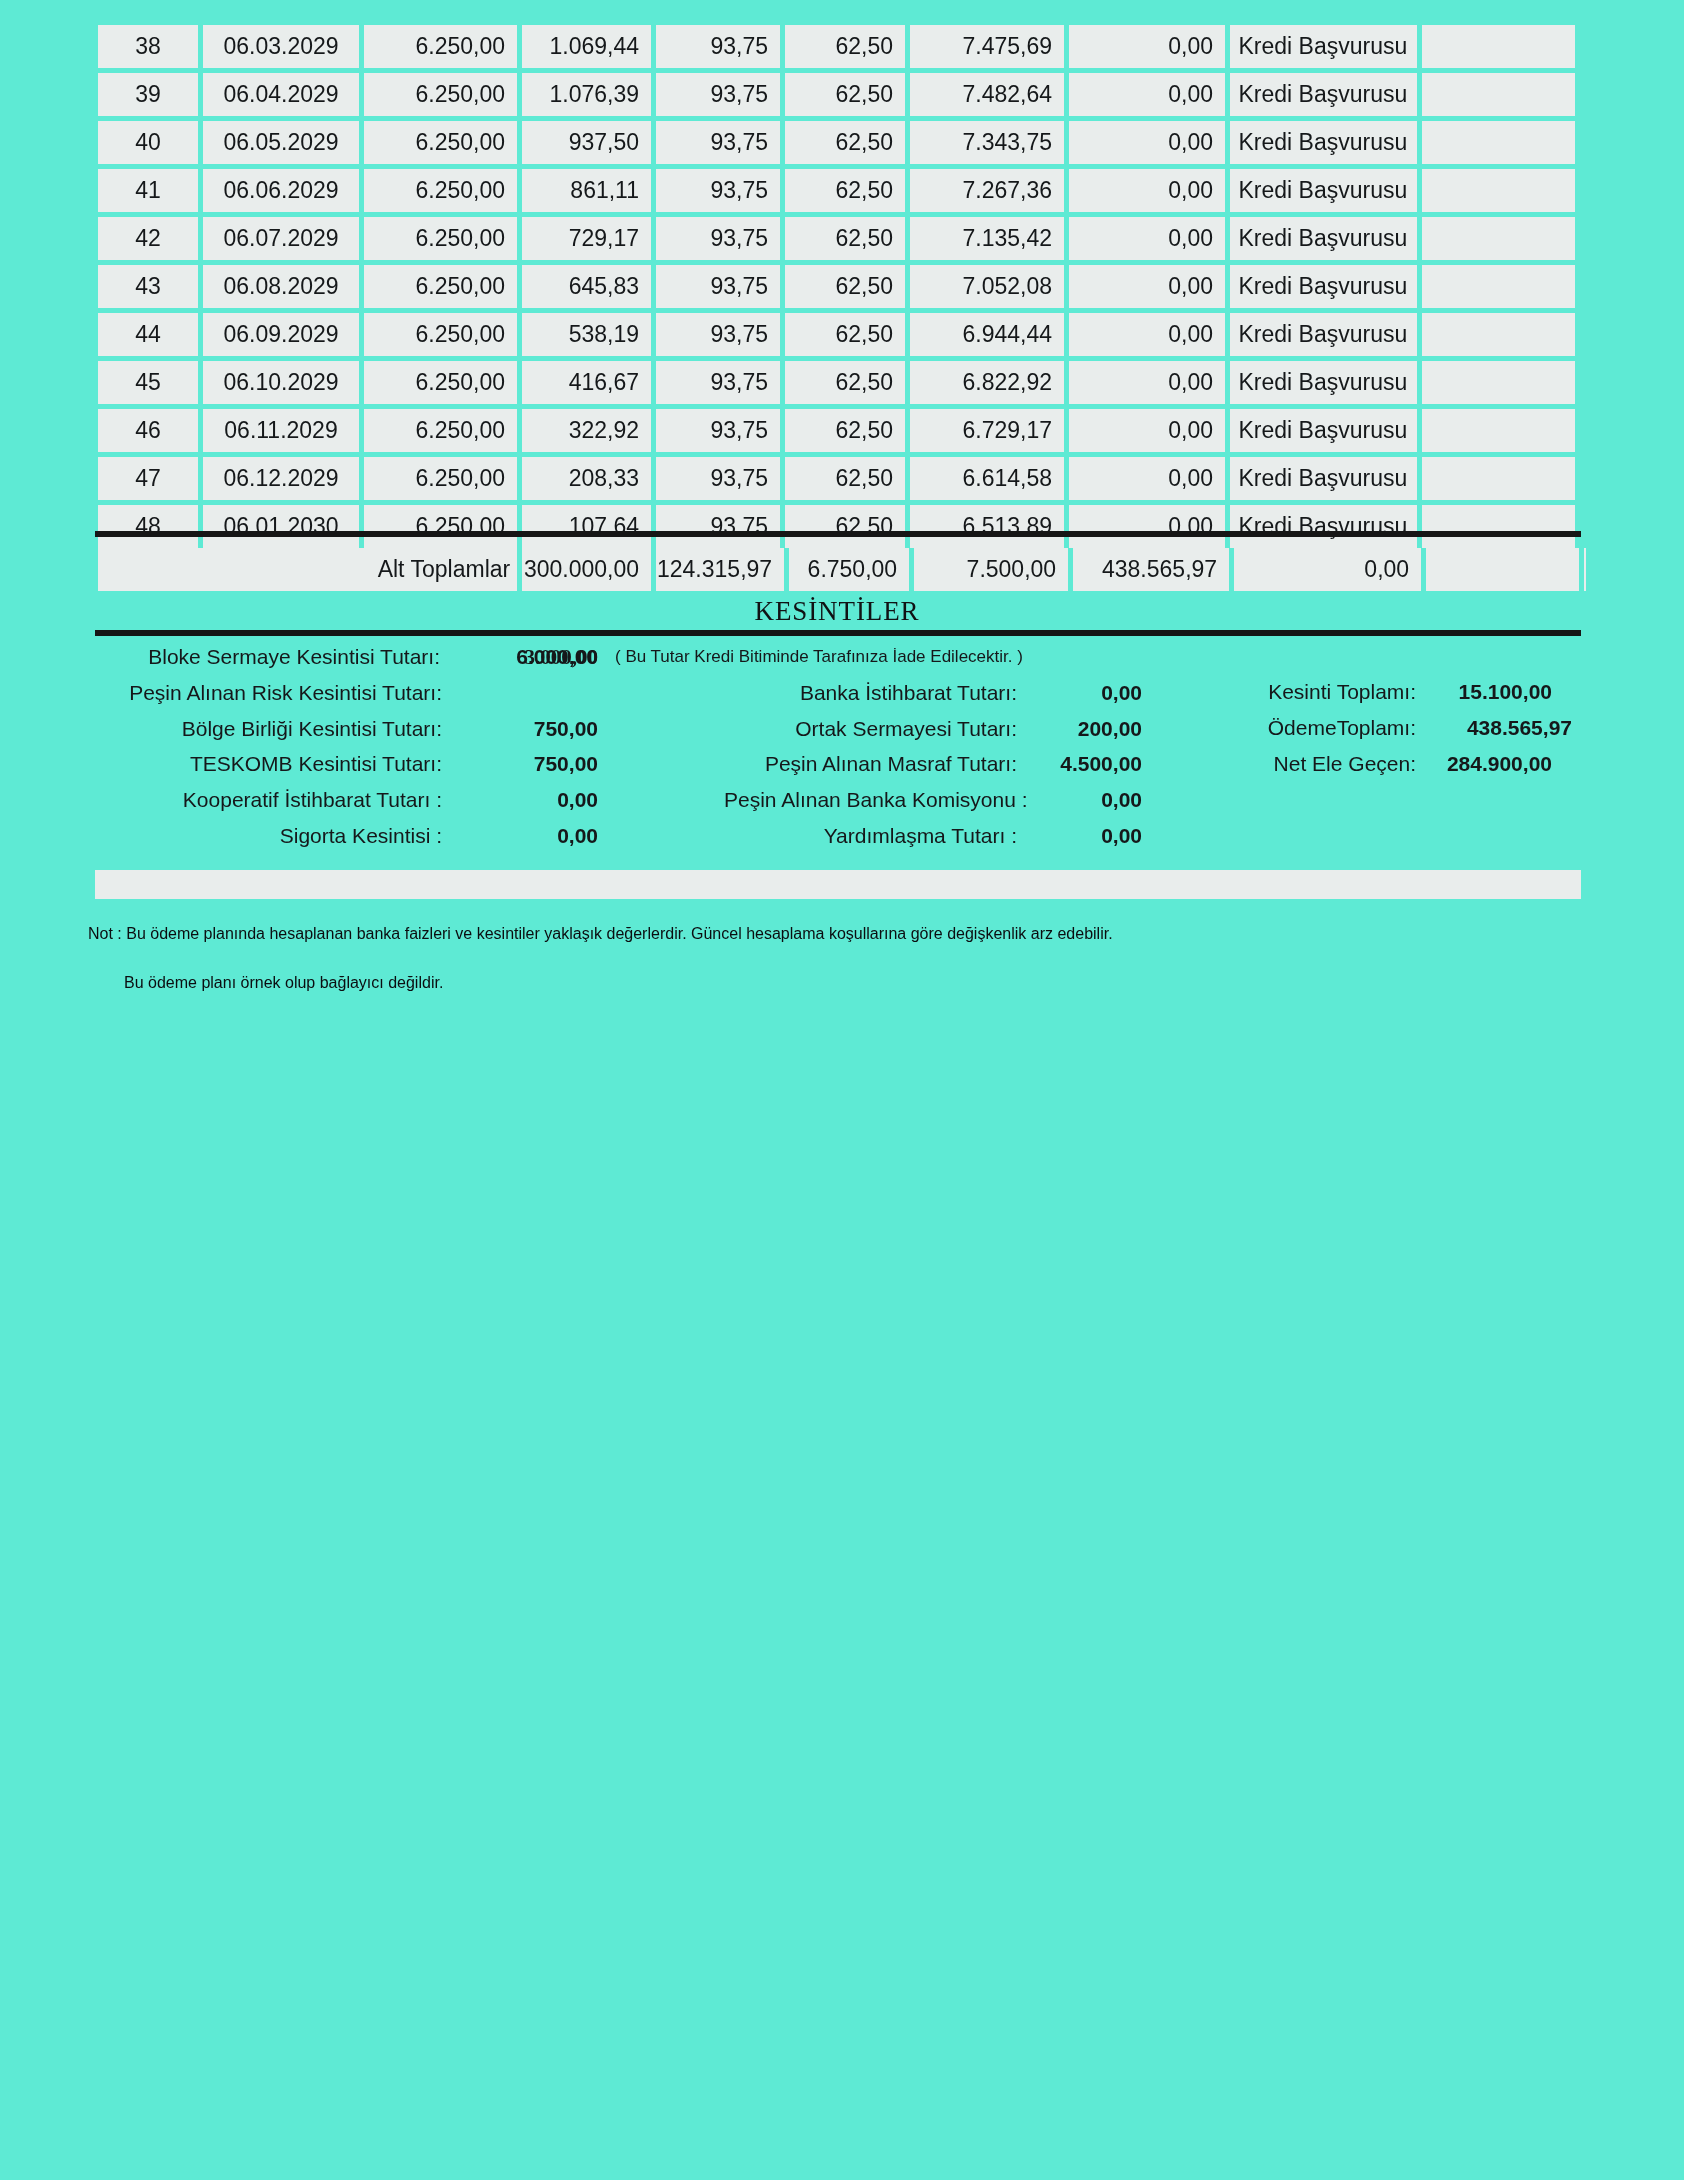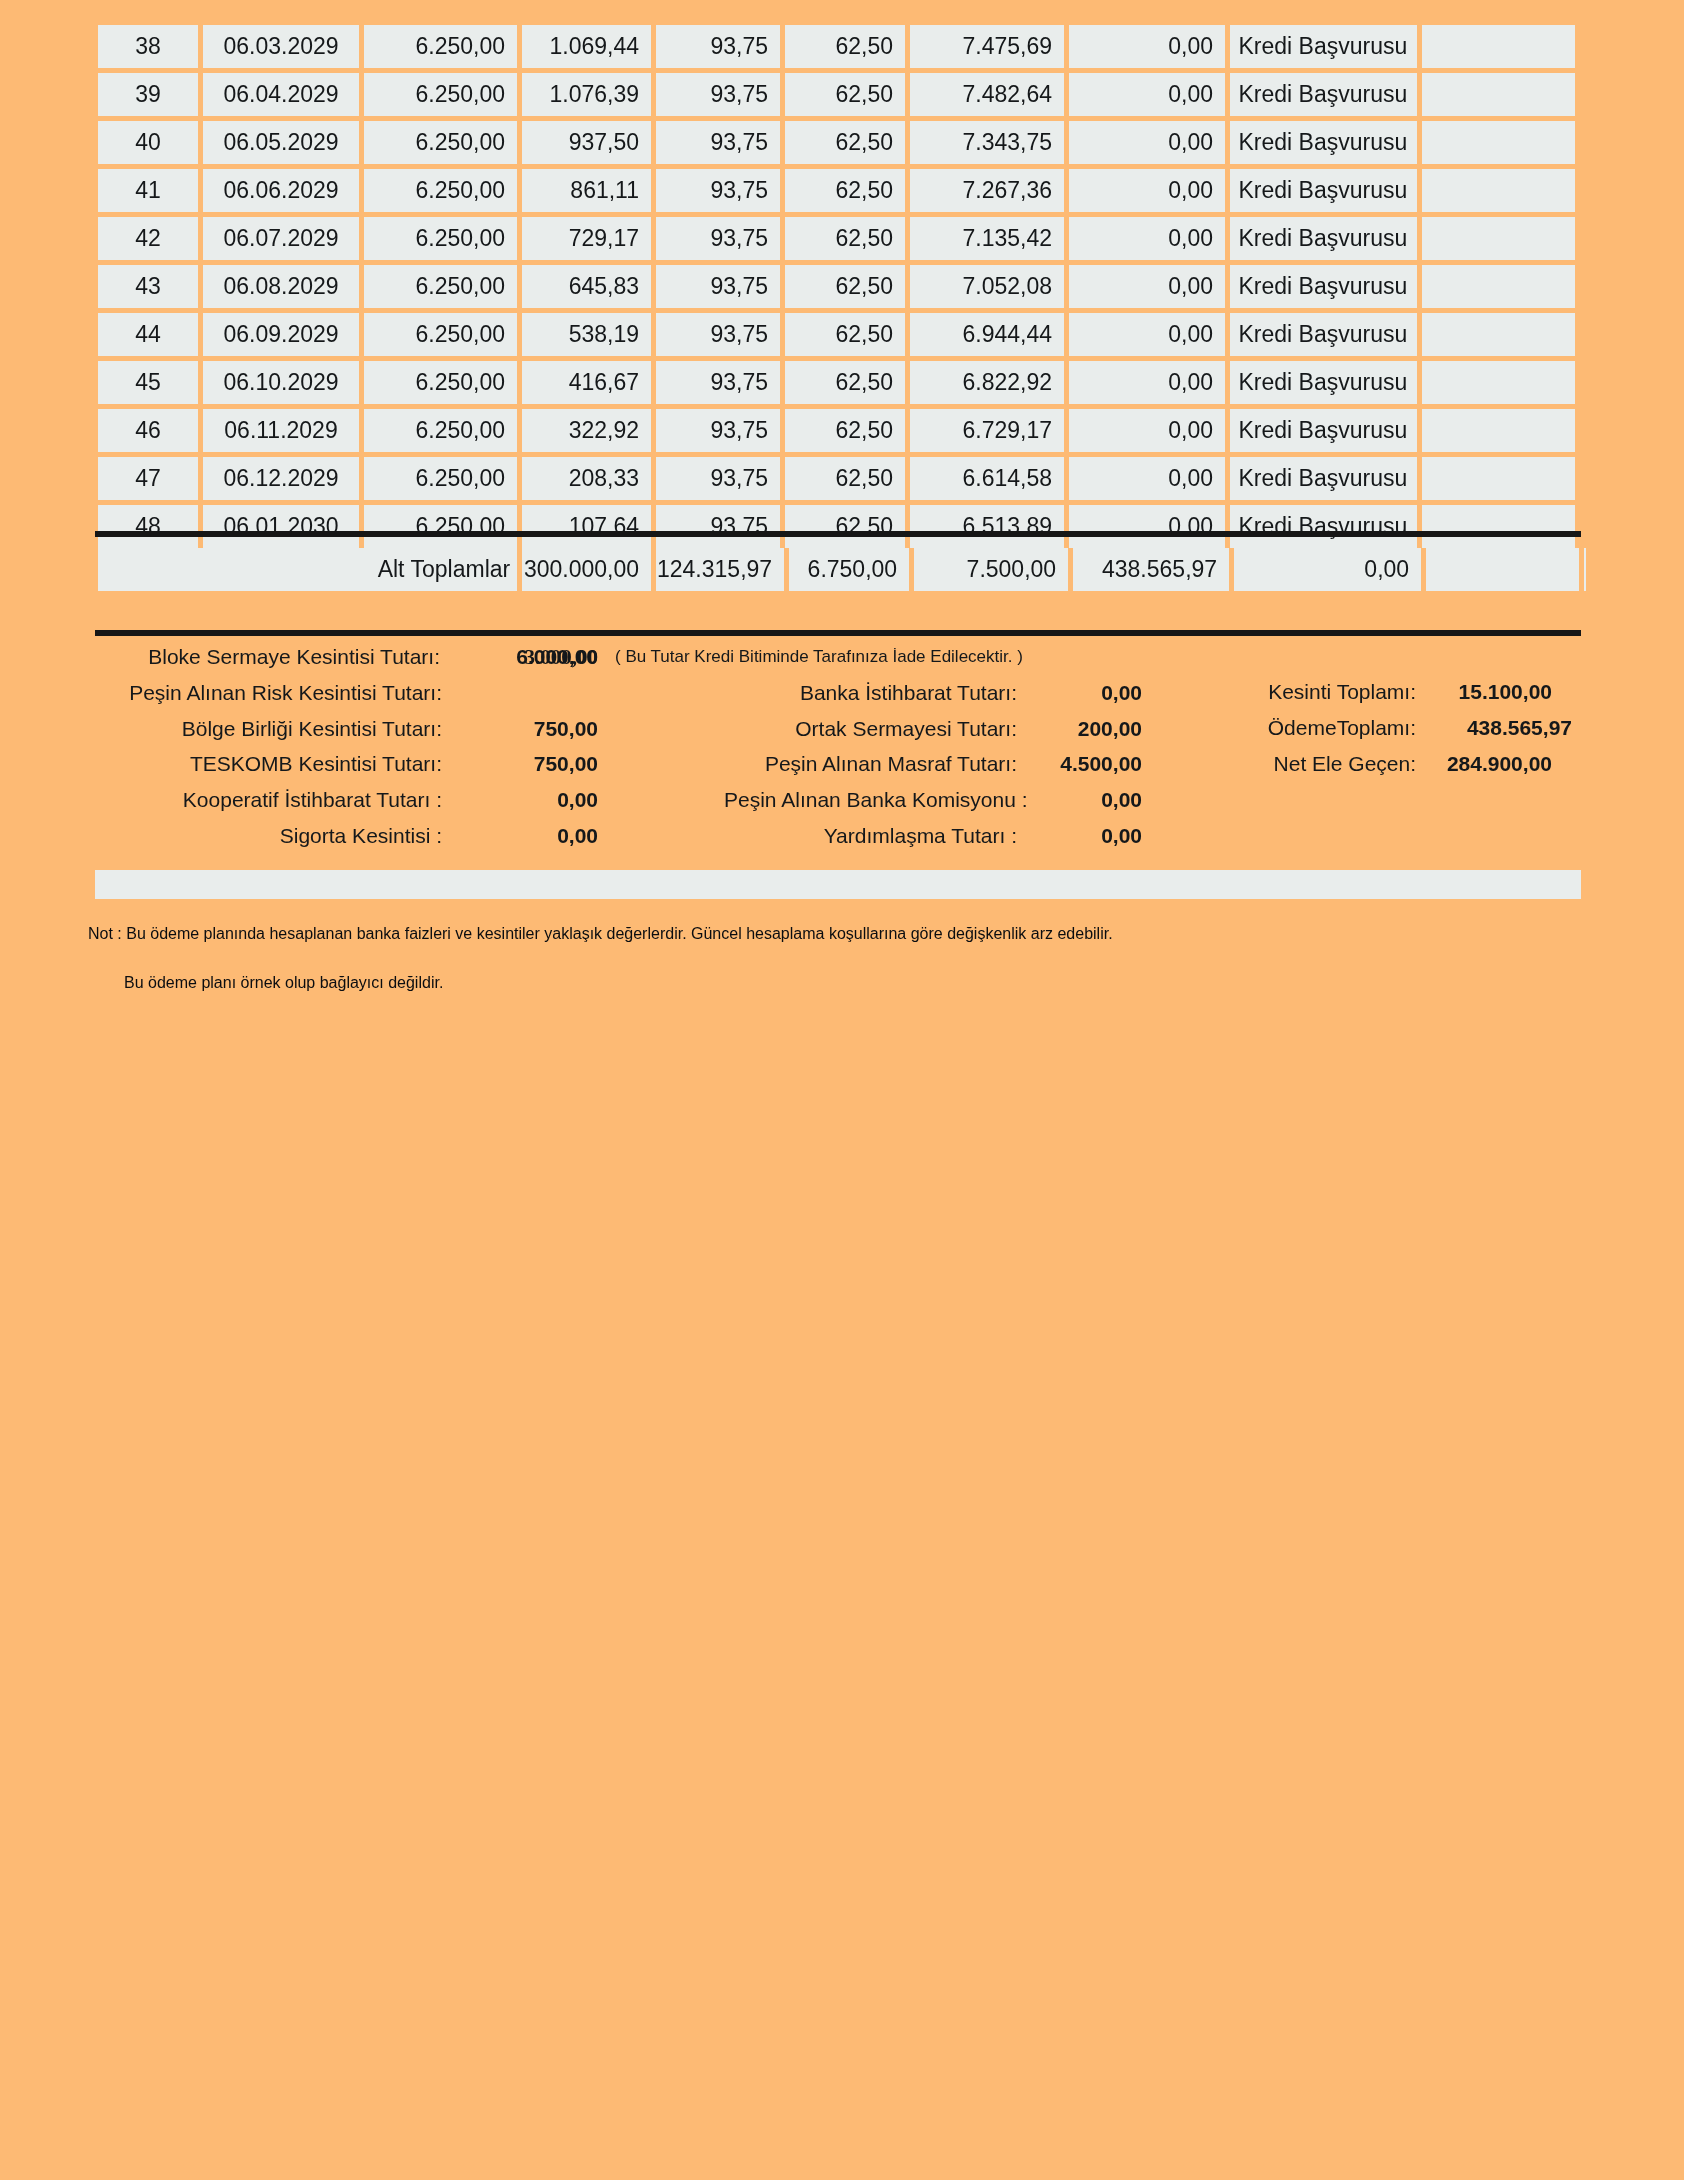--- a/index.html
+++ b/index.html
@@ -1,17 +1,17 @@
 <!DOCTYPE html>
 <html style="font-size:13.6px"><head>
 <meta charset="utf-8">
 <style>
   html,body{margin:0;padding:0;background:#ffffff;}
   body{width:1685px;height:2181px;position:relative;font-family:"Liberation Sans",sans-serif;color:#15181a;}
-  .page{position:absolute;inset:0;background:#fdba74;overflow:hidden;}
+  .page{position:absolute;inset:0;background:#5eead4;overflow:hidden;}
 
   
   table.sched{position:absolute;left:93px;border-collapse:separate;border-spacing:5.1px 5.1px;table-layout:fixed;}
   table.sched td{background:#e9edec;height:41px;font-size:23px;color:#15181a;white-space:nowrap;overflow:hidden;vertical-align:middle;}
   table.sched.main{top:20.4px;}
   table.sched.subtotal{top:543px;}
   td.c0,td.c1{text-align:center;}
   td.c2,td.c3,td.c4,td.c5,td.c6,td.c7{text-align:right;padding-right:12px;}
   td.c8{text-align:left;padding-left:8.5px;}
   td.c9{}
@@ -212,20 +212,21 @@
         <td class="c4">6.750,00</td>
         <td class="c5">7.500,00</td>
         <td class="c6">438.565,97</td>
         <td class="c7">0,00</td>
         <td class="c9"></td>
         <td class="c9"></td>
       </tr>
     </tbody>
   </table>
 
+  <div class="kes-title">KESİNTİLER</div>
 
   <div class="rule rule2"></div>
 
   <div class="kline klabel" style="left:96px;top:643px;width:344px;">Bloke Sermaye Kesintisi Tutarı:</div>
   <div class="kline kvalue" style="left:451px;top:643px;width:147px;">6.000,00</div>
   <div class="kline klabel" style="left:98px;top:679px;width:344px;">Peşin Alınan Risk Kesintisi Tutarı:</div>
   <div class="kline kvalue" style="left:451px;top:644px;width:147px;font-family:Liberation Serif, serif;">3.000,00</div>
   <div class="kline klabel" style="left:98px;top:715px;width:344px;">Bölge Birliği Kesintisi Tutarı:</div>
   <div class="kline kvalue" style="left:451px;top:715px;width:147px;">750,00</div>
   <div class="kline klabel" style="left:98px;top:750px;width:344px;">TESKOMB Kesintisi Tutarı:</div>

